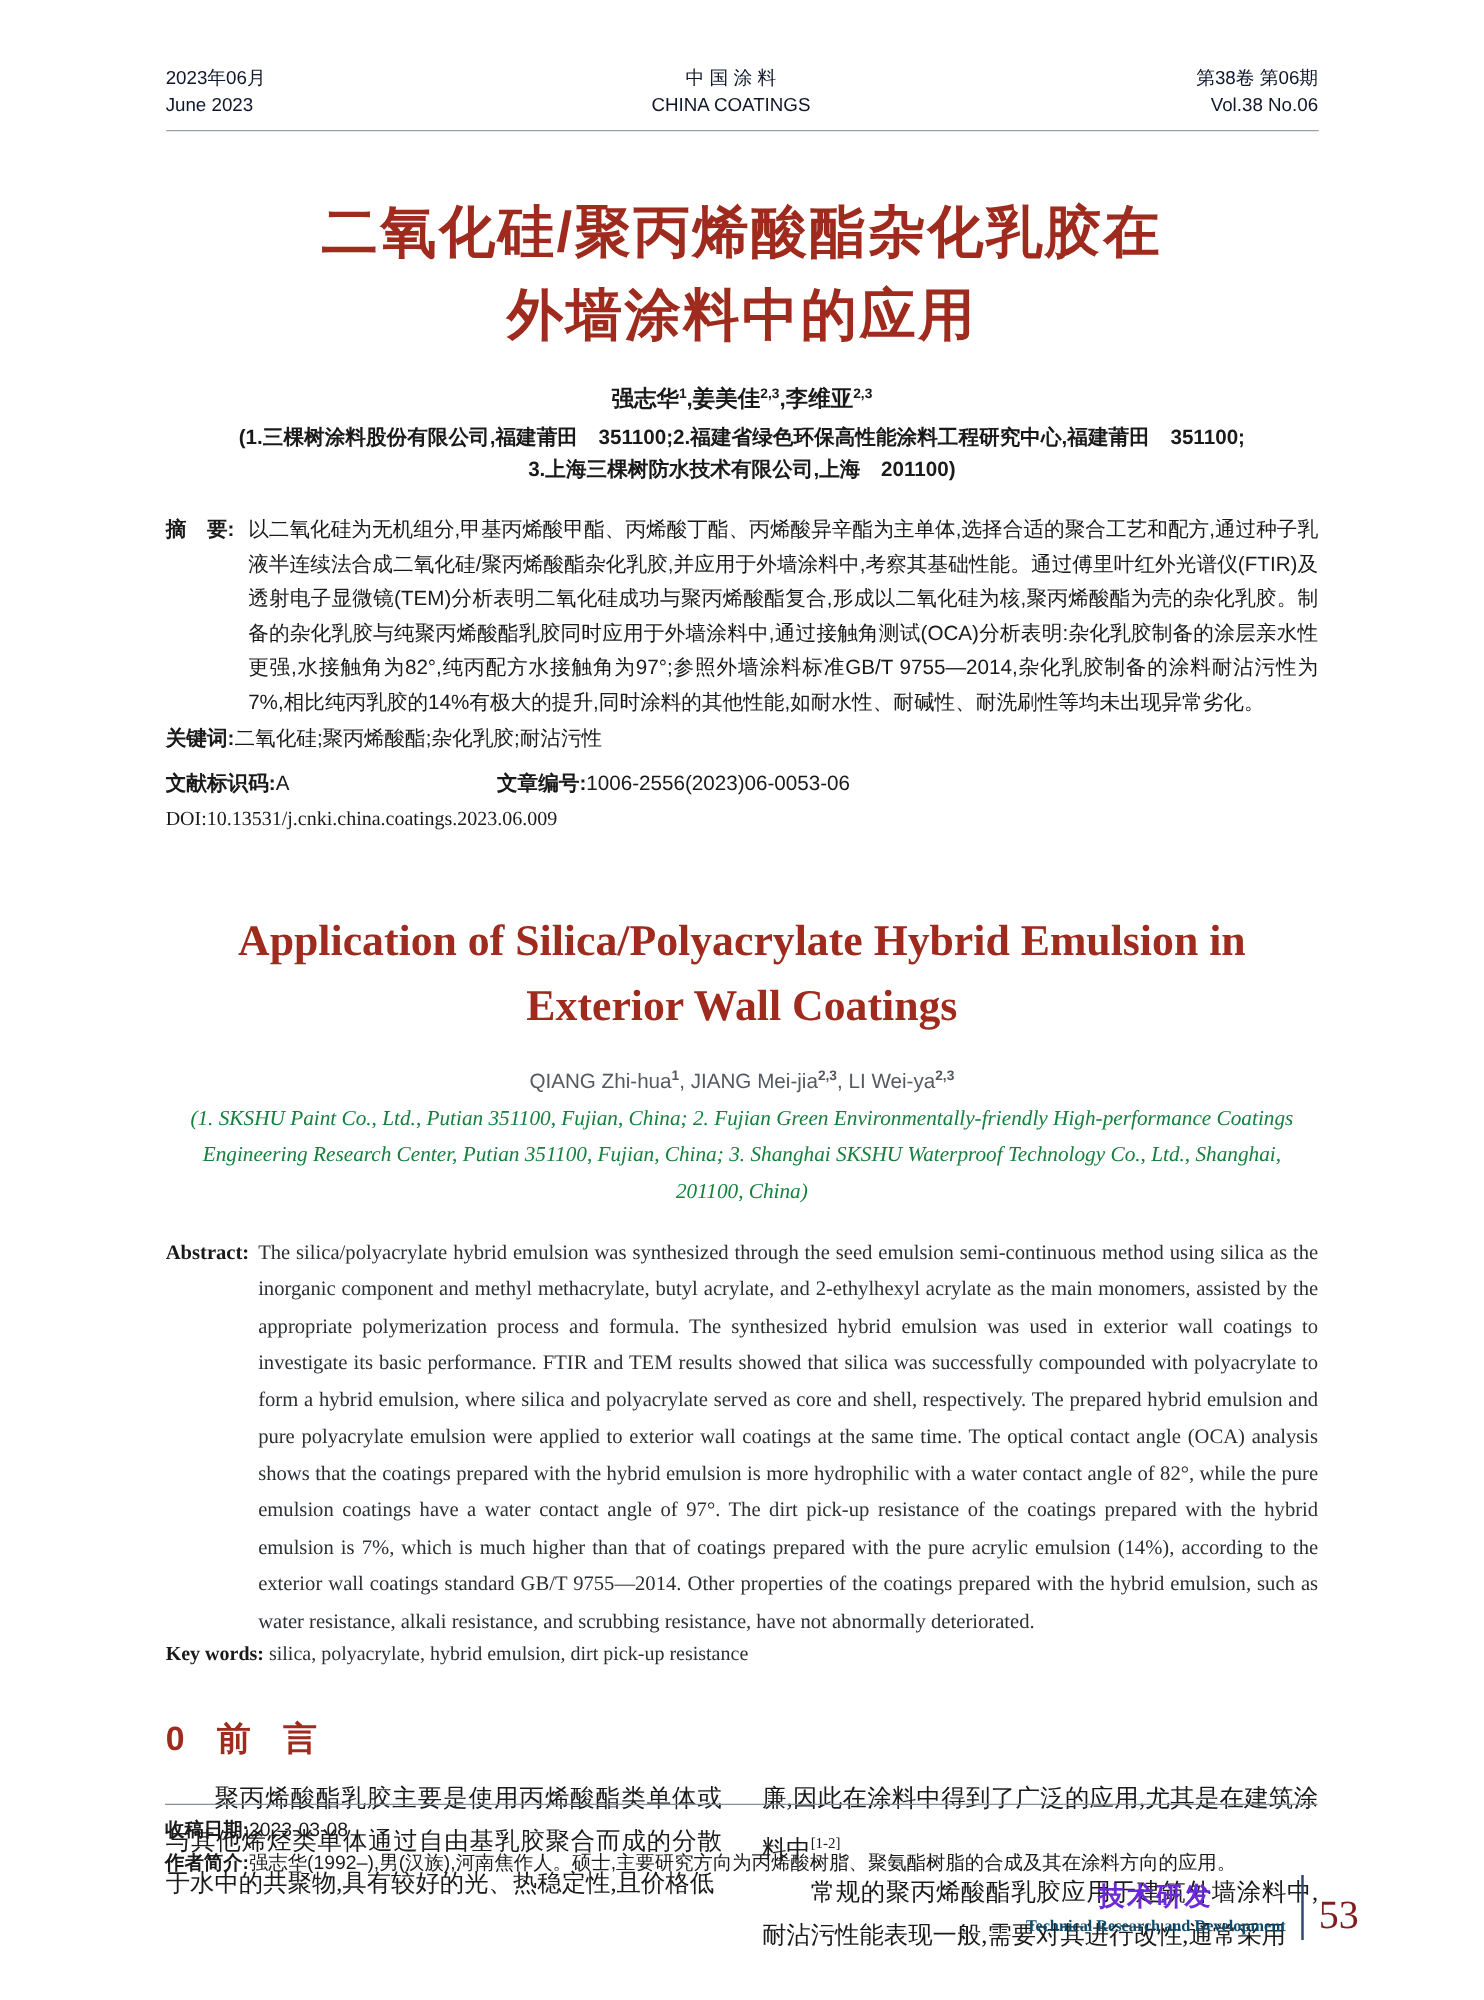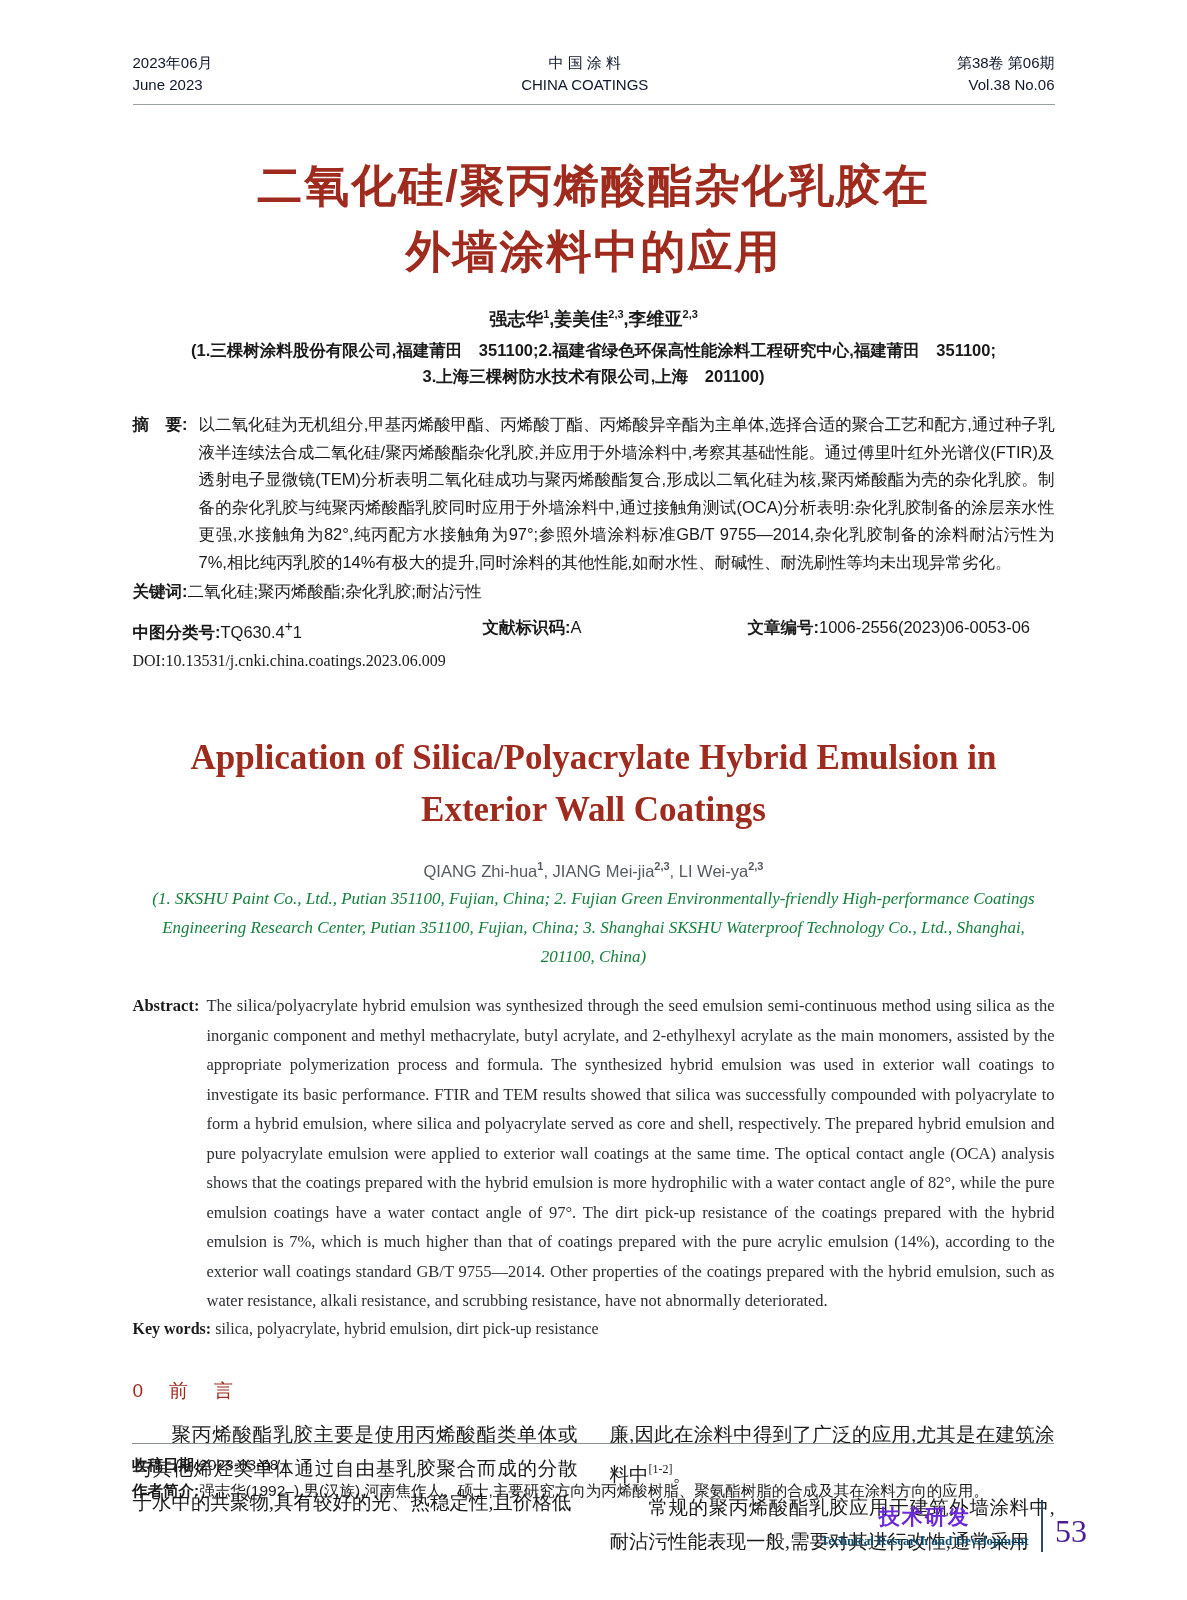--- a/index.html
+++ b/index.html
@@ -69,21 +69,21 @@
   .en-abs {
     margin-top: 20px; position: relative; padding-left: 74px;
     font-family: "Liberation Serif", serif;
     font-size: 16.5px; line-height: 29.5px; text-align: justify; color: #2c2f33;
   }
   .en-abs .lbl { position: absolute; left: 0; top: 0; font-weight: bold; color: #1a1a1a; }
   .en-keywords { margin-top: 4px; font-family: "Liberation Serif", serif; font-size: 16px; color: #2c2f33; }
   .en-keywords .lbl { font-weight: bold; color: #1a1a1a; }
 
   
-  .sec-heading { margin-top: 40px; font-size: 19px; font-weight: normal; }
+  .sec-heading { margin-top: 40px; font-size: 27px; font-weight: bold; }
   .sec-heading .num { margin-right: 26px; }
   .sec-heading .txt { letter-spacing: 26px; }
   .body-cols { margin-top: 14px; display: flex; gap: 32px; }
   .bcol {
     width: 445px;
     font-family: "Liberation Serif", serif;
     font-size: 19.5px; line-height: 34px; text-align: justify;
   }
   .bcol p.indent { text-indent: 2em; }
   .bcol sup { font-size: 12px; }
@@ -142,23 +142,20 @@
 
     <div class="cn-abs">
       <span class="lbl">摘　要:</span><span>以二氧化硅为无机组分,甲基丙烯酸甲酯、丙烯酸丁酯、丙烯酸异辛酯为主单体,选择合适的聚合工艺和配方,通过种子乳液半连续法合成二氧化硅/聚丙烯酸酯杂化乳胶,并应用于外墙涂料中,考察其基础性能。通过傅里叶红外光谱仪(FTIR)及透射电子显微镜(TEM)分析表明二氧化硅成功与聚丙烯酸酯复合,形成以二氧化硅为核,聚丙烯酸酯为壳的杂化乳胶。制备的杂化乳胶与纯聚丙烯酸酯乳胶同时应用于外墙涂料中,通过接触角测试(OCA)分析表明:杂化乳胶制备的涂层亲水性更强,水接触角为82°,纯丙配方水接触角为97°;参照外墙涂料标准GB/T 9755—2014,杂化乳胶制备的涂料耐沾污性为7%,相比纯丙乳胶的14%有极大的提升,同时涂料的其他性能,如耐水性、耐碱性、耐洗刷性等均未出现异常劣化。</span>
     </div>
 
     <div class="cn-keywords">
       <span class="lbl">关键词:</span><span>二氧化硅;聚丙烯酸酯;杂化乳胶;耐沾污性</span>
     </div>
 
     <div class="clc-row">
-      <div class="clc-item-1">
-        <span class="lbl">中图分类号:</span><span>TQ630.4</span><sup>+</sup><span>1</span>
-      </div>
       <div class="clc-item-2">
         <span class="lbl">文献标识码:</span><span>A</span>
       </div>
       <div class="clc-item-3">
         <span class="lbl">文章编号:</span><span>1006-2556(2023)06-0053-06</span>
       </div>
     </div>
 
     <div class="doi-line">DOI:10.13531/j.cnki.china.coatings.2023.06.009</div>
 
@@ -207,15 +204,15 @@
       <span class="lbl">作者简介:</span><span>强志华(1992–),男(汉族),河南焦作人。硕士,主要研究方向为丙烯酸树脂、聚氨酯树脂的合成及其在涂料方向的应用。</span>
     </div>
   </div>
 
   <div class="pfooter">
     <div class="sec-names">
       <div class="cn" style="color: #6d28d9; text-align: center;">技术研发</div>
       <div class="en" style="color: #0c4a6e;">Technical Research and Development</div>
     </div>
     <div class="vrule" style="background: rgb(46, 75, 110);"></div>
-    <div class="pagenum" style="color: #4c1d95;">53</div>
+    <div class="pagenum" style="color: #7f1d1d;">53</div>
   </div>
 </div>
 
 </body></html>

